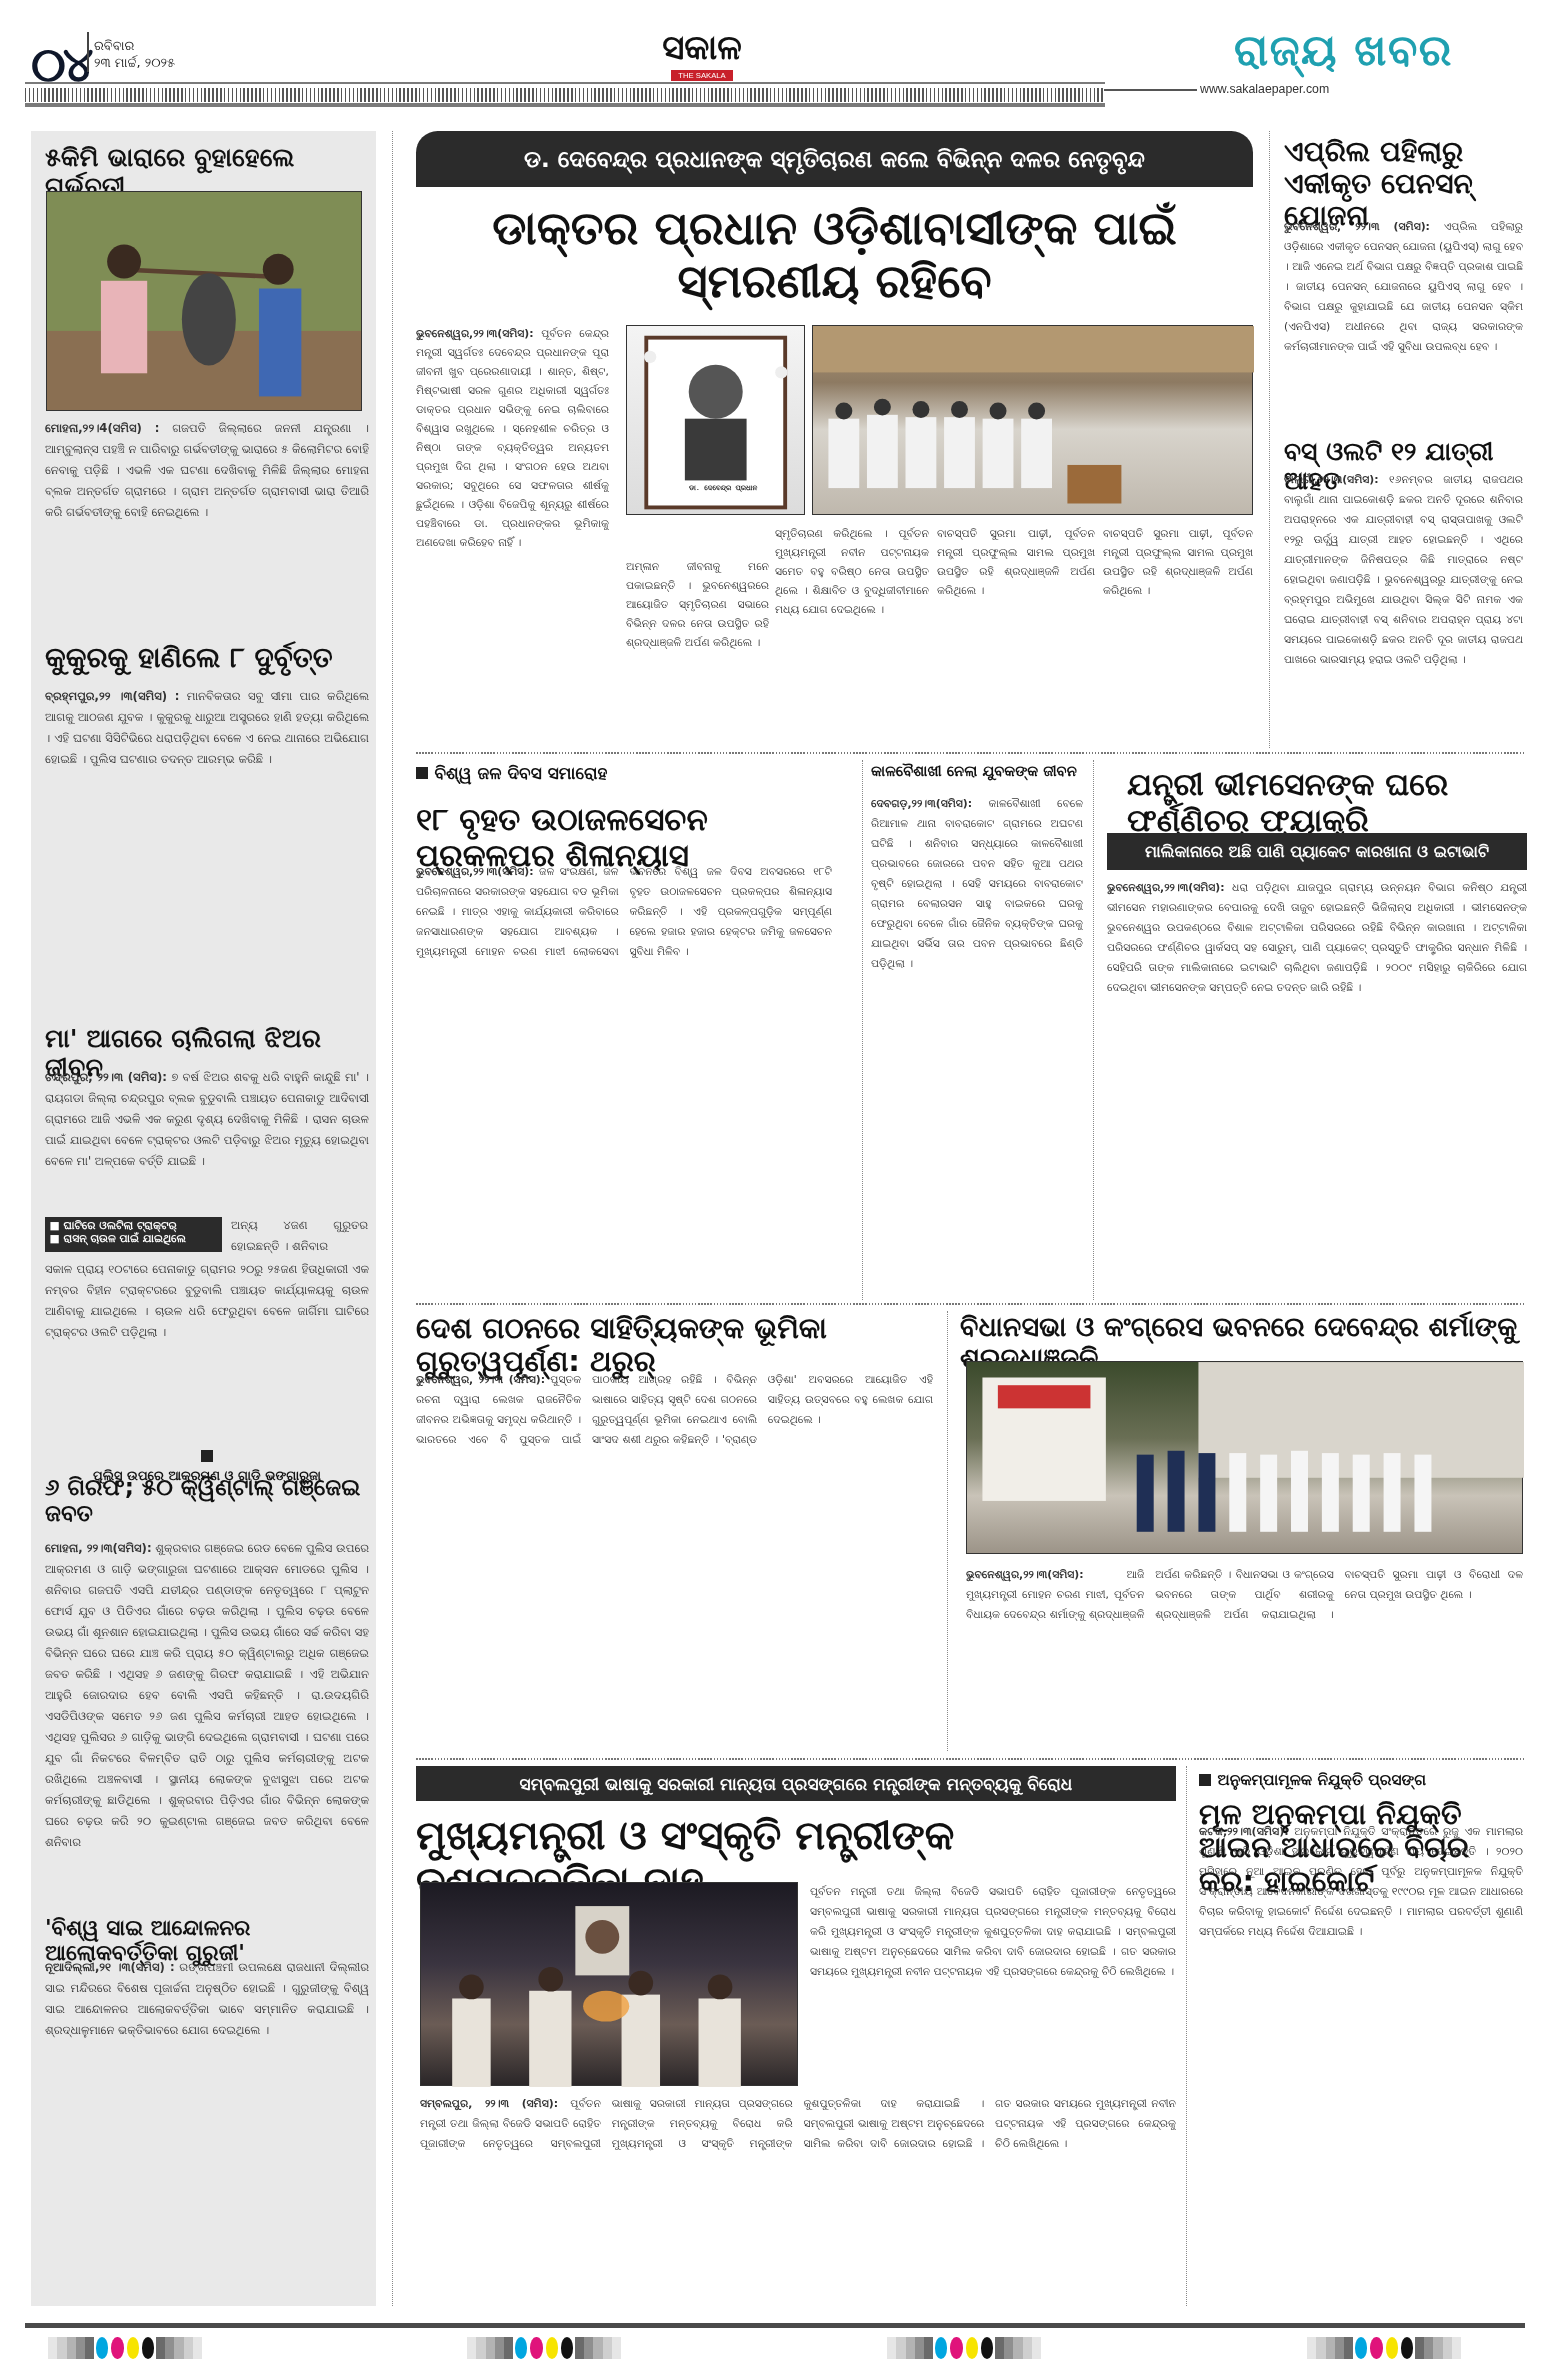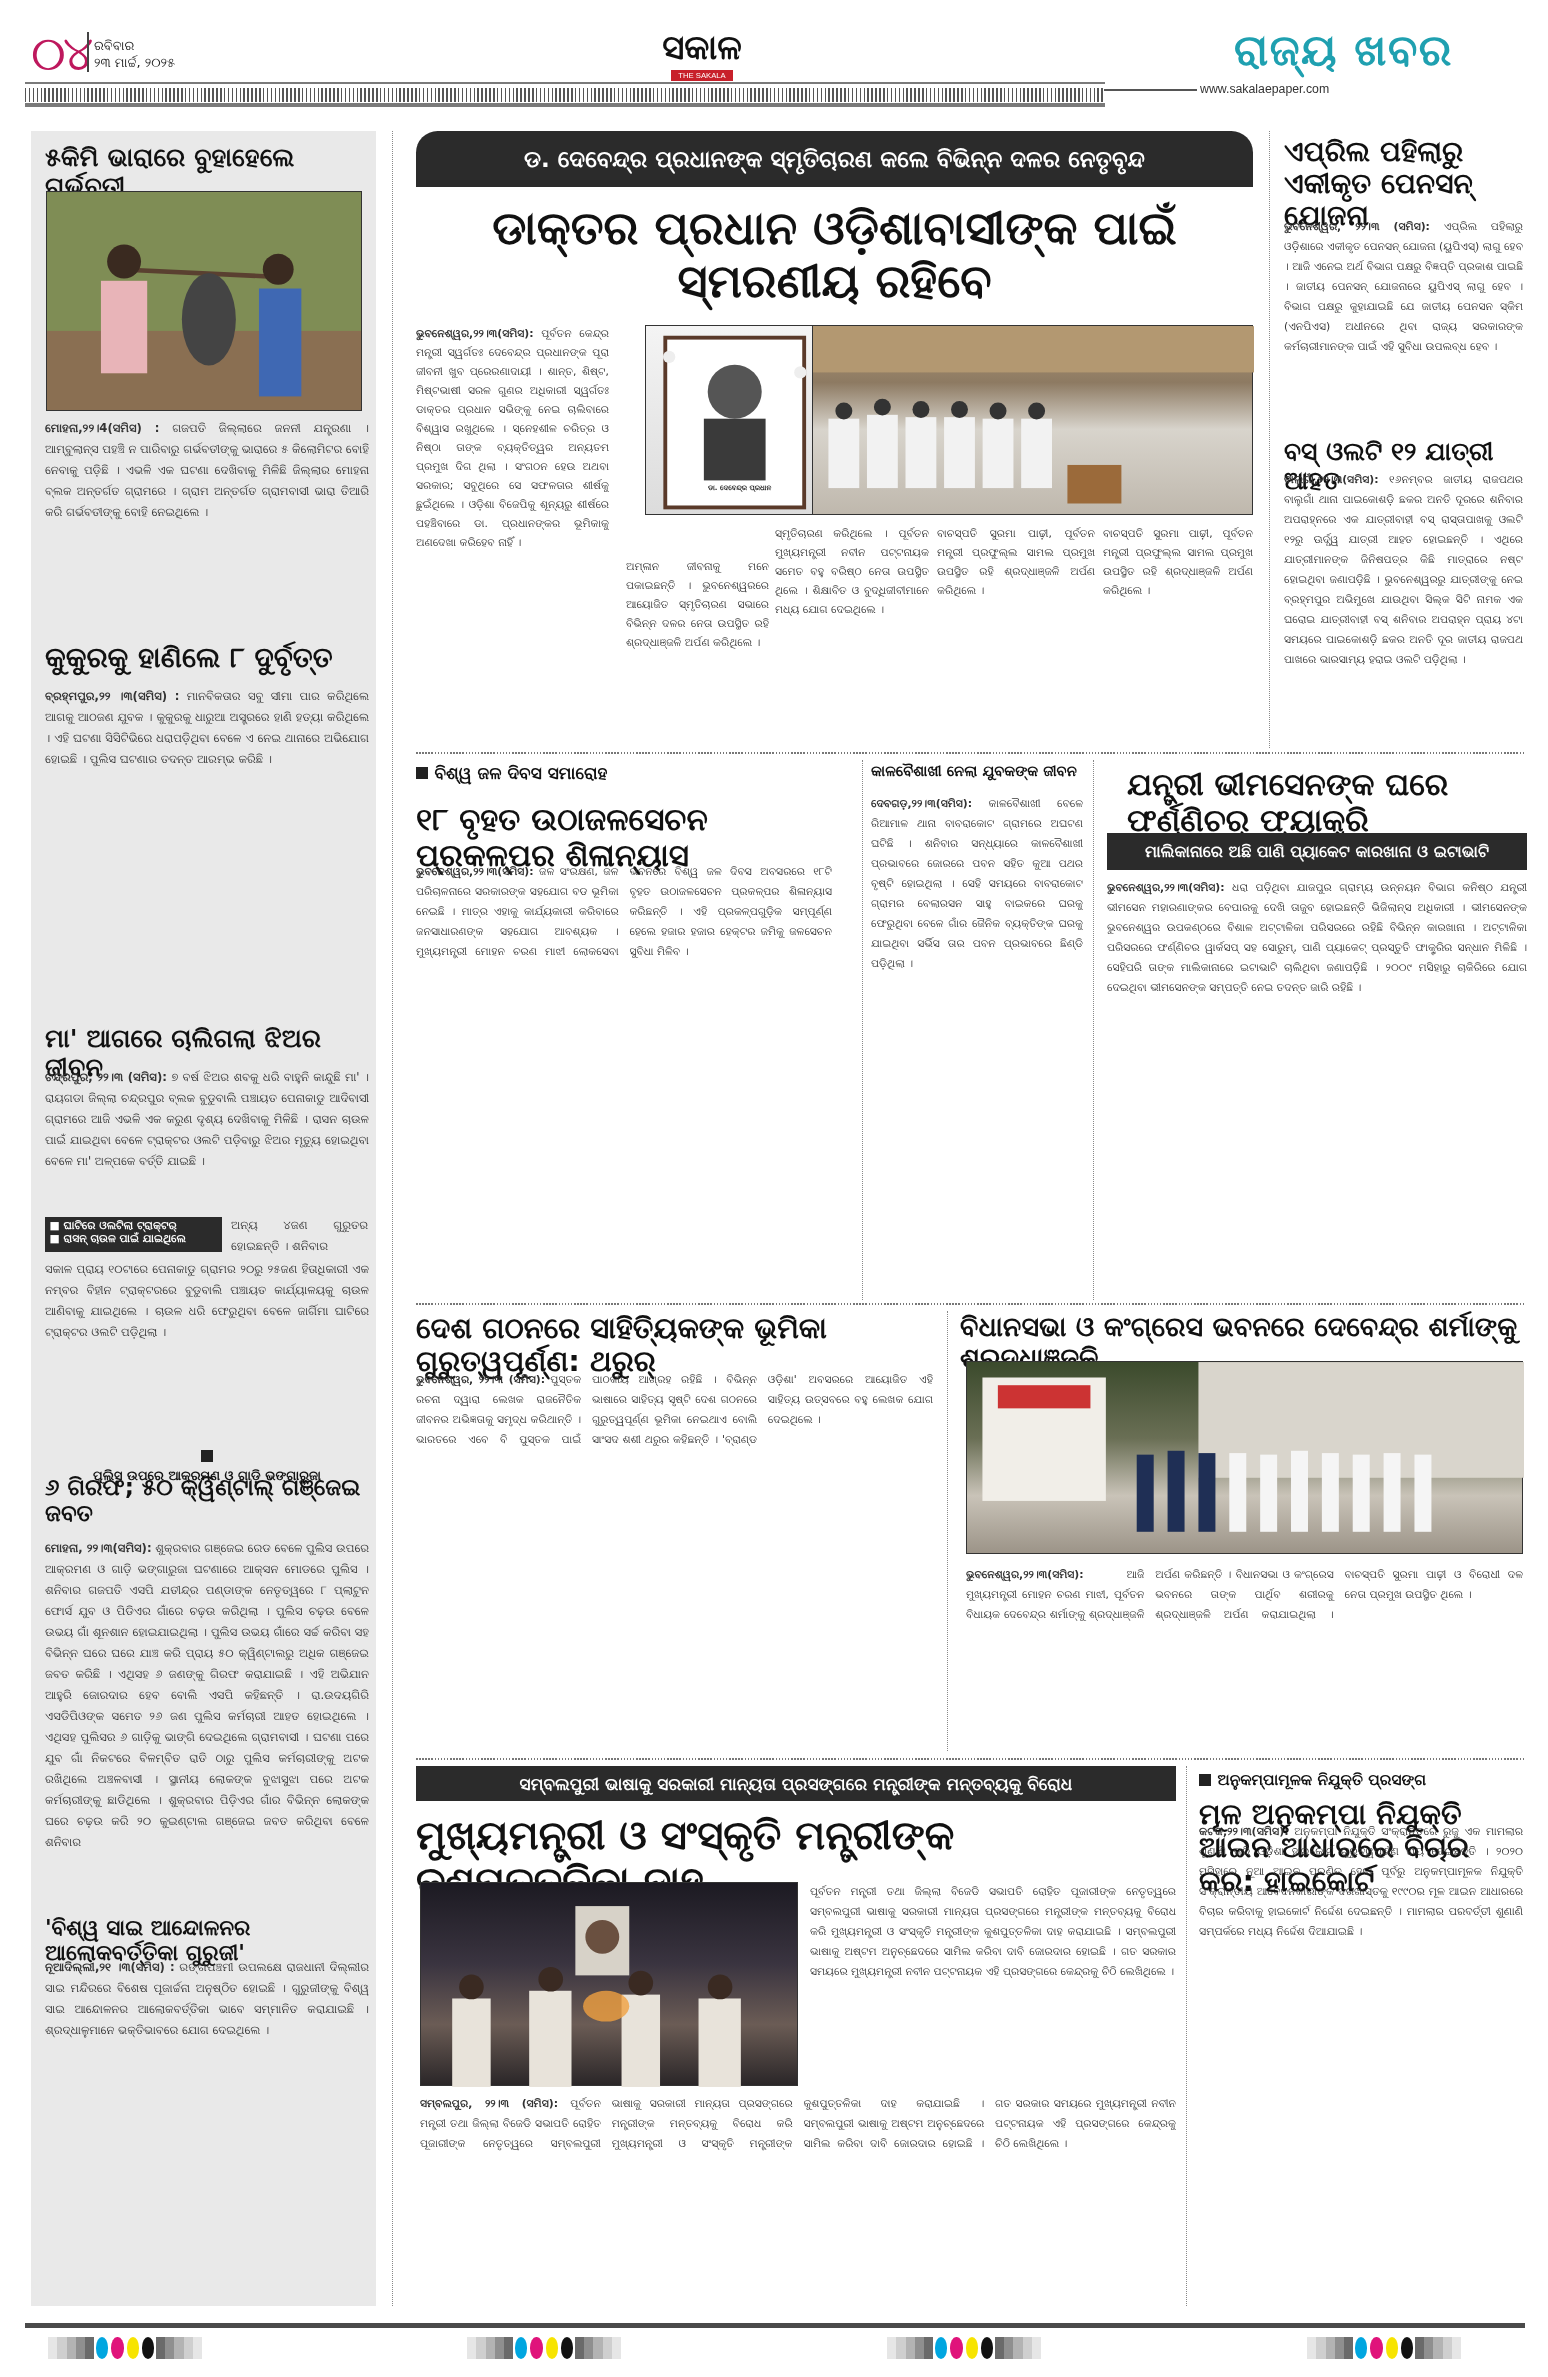--- a/index.html
+++ b/index.html
@@ -1,20 +1,20 @@
 <!DOCTYPE html>
 <html style="--accent: #1fa0b0;font-size:12.3px"><head>
 <meta charset="utf-8">
 <style>
   * { box-sizing: border-box; margin: 0; padding: 0; }
   html, body { width: 1548px; height: 2377px; background: #fff; overflow: hidden; }
   body { position: relative; font-family: "DejaVu Sans", sans-serif; color: #222; }
   .abs { position: absolute; }
   
-  .page-no { left: 31px; top: 29px; font-size: 48px; font-weight: normal; color: #be185d; line-height: 1; letter-spacing: -3.1px; }
+  .page-no { left: 31px; top: 40px; font-size: 48px; font-weight: bold; color: #0f172a; line-height: 1; letter-spacing: -3.1px; }
   .page-sep { left: 87px; top: 32px; width: 1.5px; height: 40px; background: #444; }
   .page-day { left: 94px; top: 37px; font-size: 13px; line-height: 17px; color: #222; }
   .logo { left: 625px; top: 28px; width: 154px; text-align: center; }
   .logo-word { font-size: 34px; font-weight: bold; color: #111; line-height: 39px; font-family: "DejaVu Serif", serif; }
   .logo-tag { display: inline-block; background: #c8202a; color: #fff; font-size: 7.7px; padding: 0.8px 7.7px; font-family: "Liberation Sans", sans-serif; transform: skewX(-7.7px); }
   .section-title { left: 1234px; top: 29px; font-size: 43px; font-weight: bold; color: #1fa0b0; line-height: 1; font-family: "DejaVu Sans", sans-serif; letter-spacing: 1.5px; }
   .rule-top { left: 25px; top: 82px; width: 1080px; height: 2.3px; background: #7a7a7a; }
   .barcode { left: 25px; top: 88px; width: 1080px; height: 14px;
     background: repeating-linear-gradient(90deg, #555 0 1.5px, #fff 1.5px 3.9px); }
   .rule-bot { left: 25px; top: 103px; width: 1080px; height: 3.9px; background: #7a7a7a; }
@@ -119,21 +119,21 @@
 </div>
 
 <div class="abs vdots" style="left:392px;top:131px;height:2175px;"></div>
 
 <div class="abs blackbar" style="left:416px;top:131px;width:837px;height:56px;font-size:23px;border-radius:21.6px 21.6px 0 0;">ଡ. ଦେବେନ୍ଦ୍ର ପ୍ରଧାନଙ୍କ ସ୍ମୃତିଚାରଣ କଲେ ବିଭିନ୍ନ ଦଳର ନେତୃବୃନ୍ଦ</div>
 <div class="abs hl" style="left:416px;top:202px;width:837px;font-size:46px;text-align:center;">ଡାକ୍ତର ପ୍ରଧାନ ଓଡ଼ିଶାବାସୀଙ୍କ ପାଇଁ ସ୍ମରଣୀୟ ରହିବେ</div>
 <div class="abs body" style="left:416px;top:324px;width:193px;height:316px;overflow:hidden;font-size:10.8px;line-height:19px;">
   <span class="dateline">ଭୁବନେଶ୍ୱର,୨୨।୩(ସମିସ):</span>
   <span>ପୂର୍ବତନ କେନ୍ଦ୍ର ମନ୍ତ୍ରୀ ସ୍ୱର୍ଗତଃ ଦେବେନ୍ଦ୍ର ପ୍ରଧାନଙ୍କ ପୂରା ଜୀବନୀ ଖୁବ ପ୍ରେରଣାଦାୟୀ । ଶାନ୍ତ, ଶିଷ୍ଟ, ମିଷ୍ଟଭାଷୀ ସରଳ ଗୁଣର ଅଧିକାରୀ ସ୍ୱର୍ଗତଃ ଡାକ୍ତର ପ୍ରଧାନ ସଭିଙ୍କୁ ନେଇ ଚାଲିବାରେ ବିଶ୍ୱାସ ରଖୁଥିଲେ । ସ୍ନେହଶୀଳ ଚରିତ୍ର ଓ ନିଷ୍ଠା ତାଙ୍କ ବ୍ୟକ୍ତିତ୍ୱର ଅନ୍ୟତମ ପ୍ରମୁଖ ଦିଗ ଥିଲା । ସଂଗଠନ ହେଉ ଅଥବା ସରକାର; ସବୁଥିରେ ସେ ସଫଳତାର ଶୀର୍ଷକୁ ଛୁଇଁଥିଲେ । ଓଡ଼ିଶା ବିଜେପିକୁ ଶୂନ୍ୟରୁ ଶୀର୍ଷରେ ପହଞ୍ଚିବାରେ ଡା. ପ୍ରଧାନଙ୍କର ଭୂମିକାକୁ ଅଣଦେଖା କରିହେବ ନାହିଁ ।</span>
 </div>
-<div class="abs photo-portrait" style="left:645px;top:325px;width:179px;height:190px;">
+<div class="abs photo-portrait" style="left:626px;top:325px;width:179px;height:190px;font-family:Liberation Mono, monospace;">
   <svg width="179" height="190" viewBox="0 0 232 246">
     <rect x="25" y="15" width="180" height="220" fill="#fff" stroke="#5a3a2a" stroke-width="5"></rect>
     <circle cx="115" cy="85" r="35" fill="#555"></circle>
     <rect x="75" y="120" width="80" height="80" fill="#3a3a3a"></rect>
     <circle cx="30" cy="40" r="8" fill="#eee"></circle>
       <circle cx="200" cy="60" r="8" fill="#eee"></circle>
   </svg>
   <div class="abs" style="left:62px;top:158px;font-size:7px;font-weight:bold;">ଡା. ଦେବେନ୍ଦ୍ର ପ୍ରଧାନ</div>
 </div>
 <div class="abs photo-crowd" style="left:812px;top:325px;width:441px;height:190px;">

